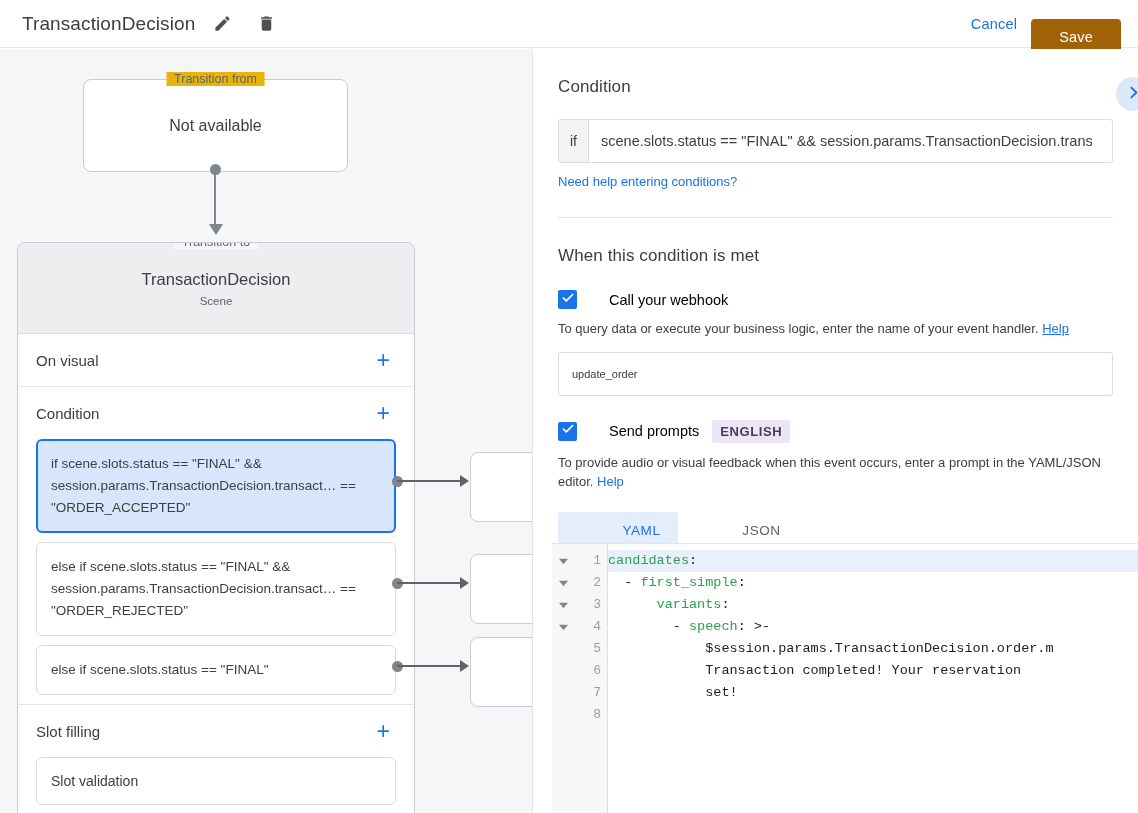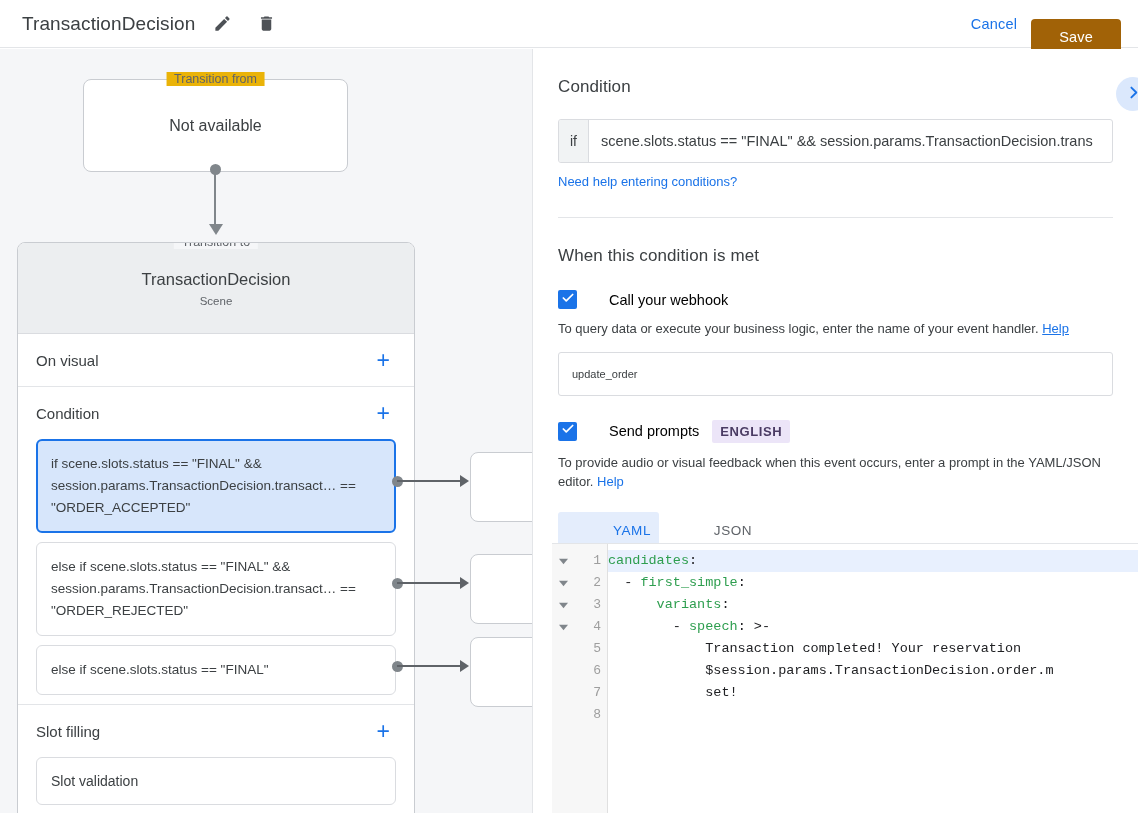--- a/index.html
+++ b/index.html
@@ -207,21 +207,21 @@
   .desc a.plain { text-decoration: none; }
   .txt-input {
     margin-top: 13px; width: 100%; height: 44px; border: 1px solid #dadce0;
     border-radius: 3px; padding: 0 13px; font-size: 11px; color: #3c4043;
     font-family: inherit; outline: none;
   }
   .txt-input-wrap { position: relative; }
 
   .tabs { display: flex; margin-top: 20px; }
   .tab {
-    width: 101px; height: 38px; display: flex; align-items: center;
+    width: 120px; height: 38px; display: flex; align-items: center;
     justify-content: center; font-size: 13.5px; letter-spacing: .6px;
     color: #5f6368; cursor: pointer; border-radius: 3px 3px 0 0; padding-left: 47px;
   }
   .tab.active { background: #e4edfc; color: #1a73e8; font-weight: 500; }
 
   
   .editor {
     position: absolute; left: 552px; top: 543px; width: 586px; height: 270px;
     background: #fff; border-top: 1px solid #e3e5e8;
     display: flex; overflow: hidden;
@@ -445,20 +445,20 @@
         <div class="ln">5</div>
         <div class="ln">6</div>
         <div class="ln">7</div>
         <div class="ln">8</div>
       </div>
     <div class="code" id="codeArea">
         <div class="cline hl"><span class="k">candidates</span><span class="p">:</span></div>
         <div class="cline">  - <span class="k">first_simple</span><span class="p">:</span></div>
         <div class="cline">      <span class="k">variants</span><span class="p">:</span></div>
         <div class="cline">        - <span class="k">speech</span><span class="p">: &gt;-</span></div>
+        <div class="cline">            <span class="p">$session.params.TransactionDecision.order.m</span></div>
         <div class="cline">            <span class="p">Transaction completed! Your reservation</span></div>
-        <div class="cline">            <span class="p">$session.params.TransactionDecision.order.m</span></div>
         <div class="cline">            <span class="p">set!</span></div>
         <div class="cline"></div>
       </div>
   </div>
 
 </div>
 
 </body></html>

